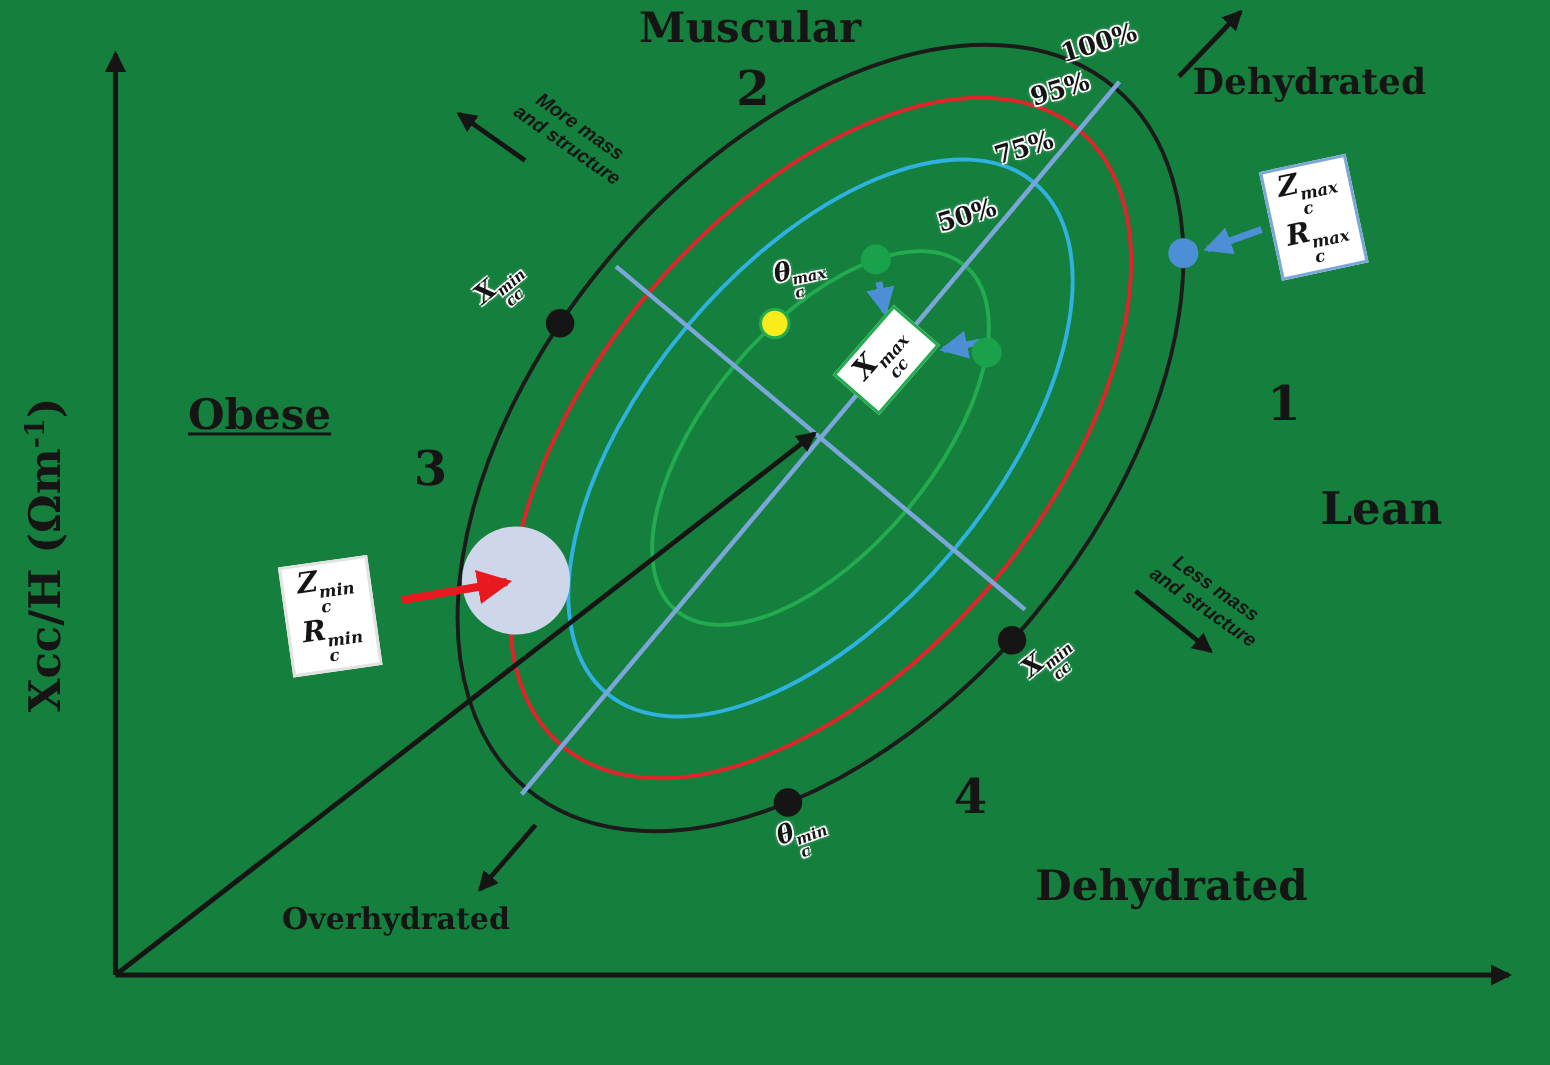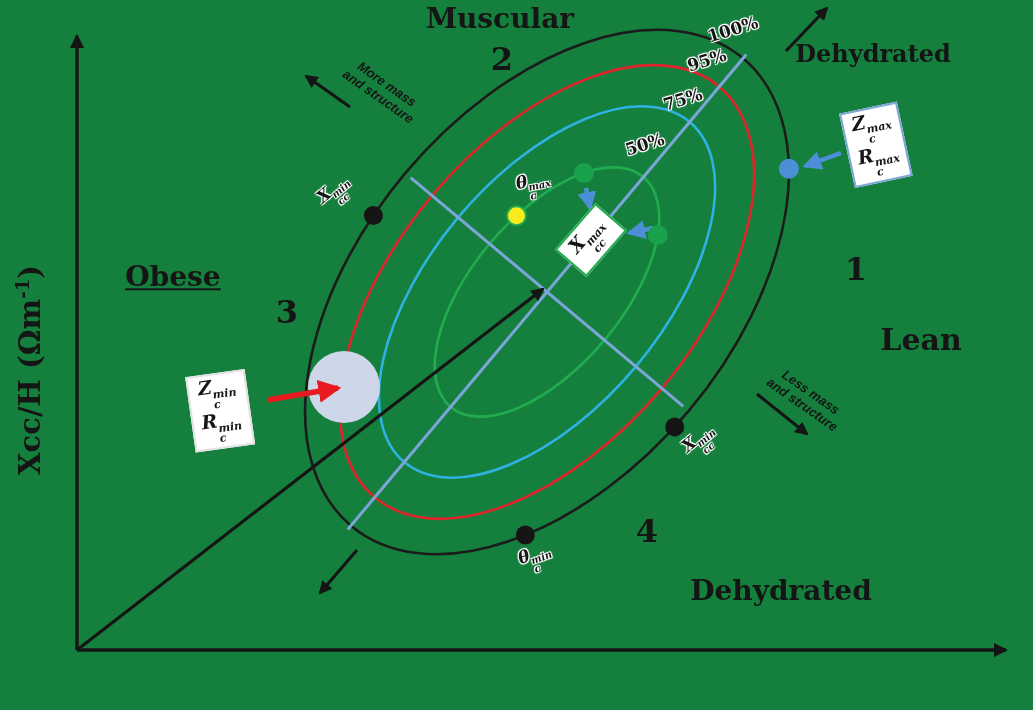--- a/index.html
+++ b/index.html
@@ -70,20 +70,21 @@
 
   <div class="lbl" style="left:500px;top:19px;font-size:28px;">Muscular</div>
   <div class="lbl" style="left:502px;top:60px;font-size:32px;">2</div>
   <div class="lbl" style="left:173px;top:277px;font-size:28px;text-decoration:underline;">Obese</div>
   <div class="lbl" style="left:287px;top:313px;font-size:32px;">3</div>
   <div class="lbl" style="left:921px;top:340px;font-size:30px;">Lean</div>
   <div class="lbl" style="left:856px;top:270px;font-size:32px;">1</div>
   <div class="lbl" style="left:781px;top:591px;font-size:28px;">Dehydrated</div>
   <div class="lbl" style="left:647px;top:532px;font-size:32px;">4</div>
   <div class="lbl" style="left:873px;top:54px;font-size:24px;">Dehydrated</div>
+  <div class="lbl" style="left:264px;top:613px;font-size:20px;">Overhydrated</div>
 
   <div class="lbl smallnote" style="left:382px;top:91px;font-size:13px;transform:translate(-50%,-50%) rotate(35deg);">
     <div>More mass</div>
     <div>and structure</div>
   </div>
   <div class="lbl smallnote" style="left:806px;top:399px;font-size:13px;transform:translate(-50%,-50%) rotate(35deg);">
     <div>Less mass</div>
     <div>and structure</div>
   </div>
 

